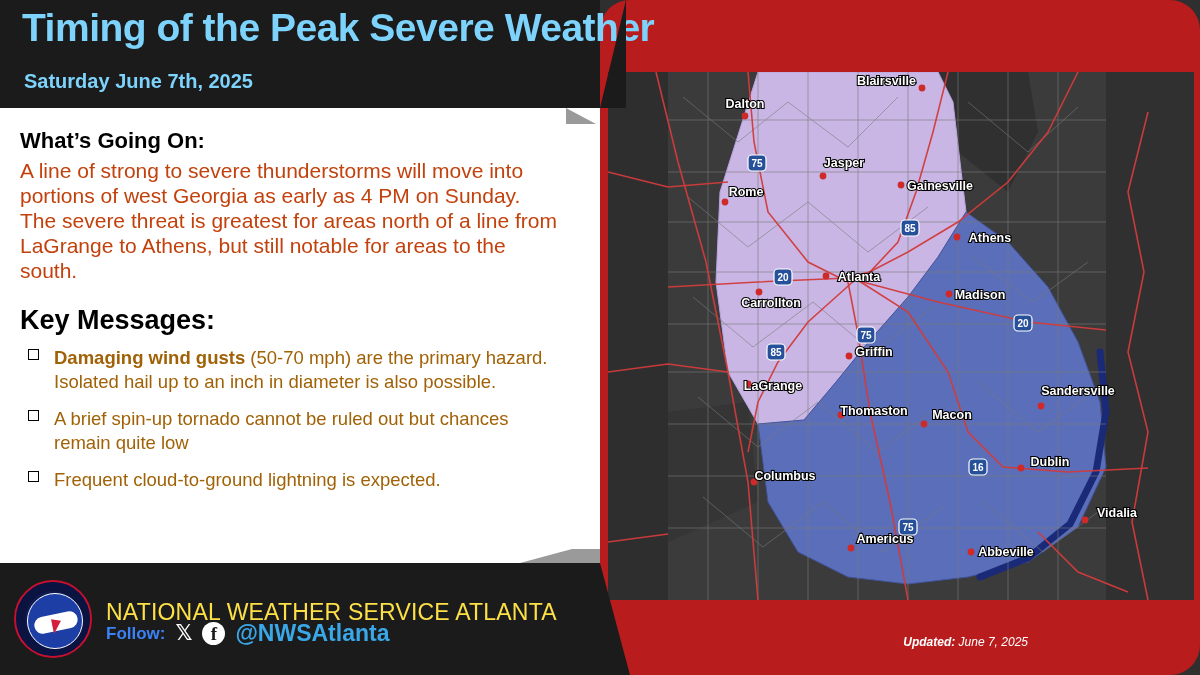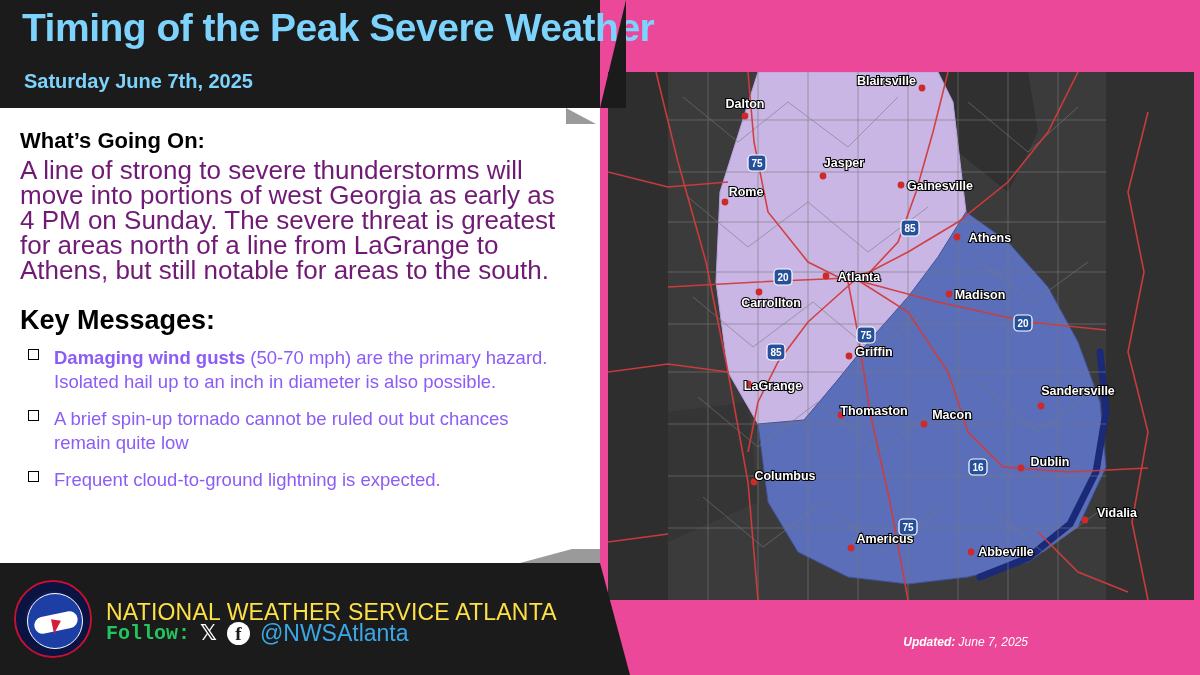--- a/index.html
+++ b/index.html
@@ -72,39 +72,39 @@
     left: 20px; top: 128px;
     width: 560px;
   }
   .h2 {
     font-size: 22px;
     font-weight: bold;
     color: #000;
     margin-bottom: 4px;
   }
   .para {
-    font-size: 26px;
+    font-size: 21px;
     line-height: 25px;
-    color: #701a75;
+    color: #c2410c;
     width: 540px;
   }
   .h2b {
     font-size: 27px;
     font-weight: bold;
     color: #000;
     margin-top: 22px;
     margin-bottom: 10px;
   }
   ul.keys { list-style: none; }
   ul.keys li {
     position: relative;
     padding-left: 34px;
     font-size: 18.5px;
     line-height: 23.5px;
-    color: #8b5cf6;
+    color: #a16207;
     margin-bottom: 14px;
     width: 535px;
   }
   ul.keys li .bullet {
     position: absolute;
     left: 8px; top: 3px;
     width: 11px; height: 11px;
     border: 1.6px solid #000;
     background: #fff;
   }
@@ -185,24 +185,23 @@
     margin-top: 12px;
   }
   .footer-follow {
     position: absolute;
     left: 106px; top: 57px;
     display: flex;
     align-items: center;
     gap: 10px;
   }
   .footer-follow .lab {
-    color: #22c55e;
-    font-size: 20px;
-    font-weight: bold;
-    font-family: Liberation Mono, monospace;
+    color: #3b82f6;
+    font-size: 17px;
+    font-weight: bold;
   }
   .x-icon {
     color: #fff;
     font-size: 21px;
     font-weight: bold;
     line-height: 1;
     font-family: "DejaVu Sans", sans-serif;
   }
   .fb-icon {
     width: 23px; height: 23px;
@@ -211,29 +210,30 @@
     color: #1b1b1b;
     font-size: 19px;
     font-weight: bold;
     text-align: center;
     line-height: 23px;
     font-family: "Liberation Serif", serif;
   }
   .handle {
     color: #3aa7e8;
     font-size: 23px;
-    font-weight: normal;
+    font-weight: bold;
   }
 
   
   .map-wrap {
     position: absolute;
     left: 600px; top: 0;
     width: 600px; height: 675px;
-    background: #ec4899;
+    background: #b91c1c;
+    border-radius: 30px;
   }
   .map-frame {
     position: absolute;
     left: 8px; top: 72px;
     width: 586px; height: 528px;
     background: #3a3a3a;
     overflow: hidden;
   }
   .map-svg { display: block; }
 

